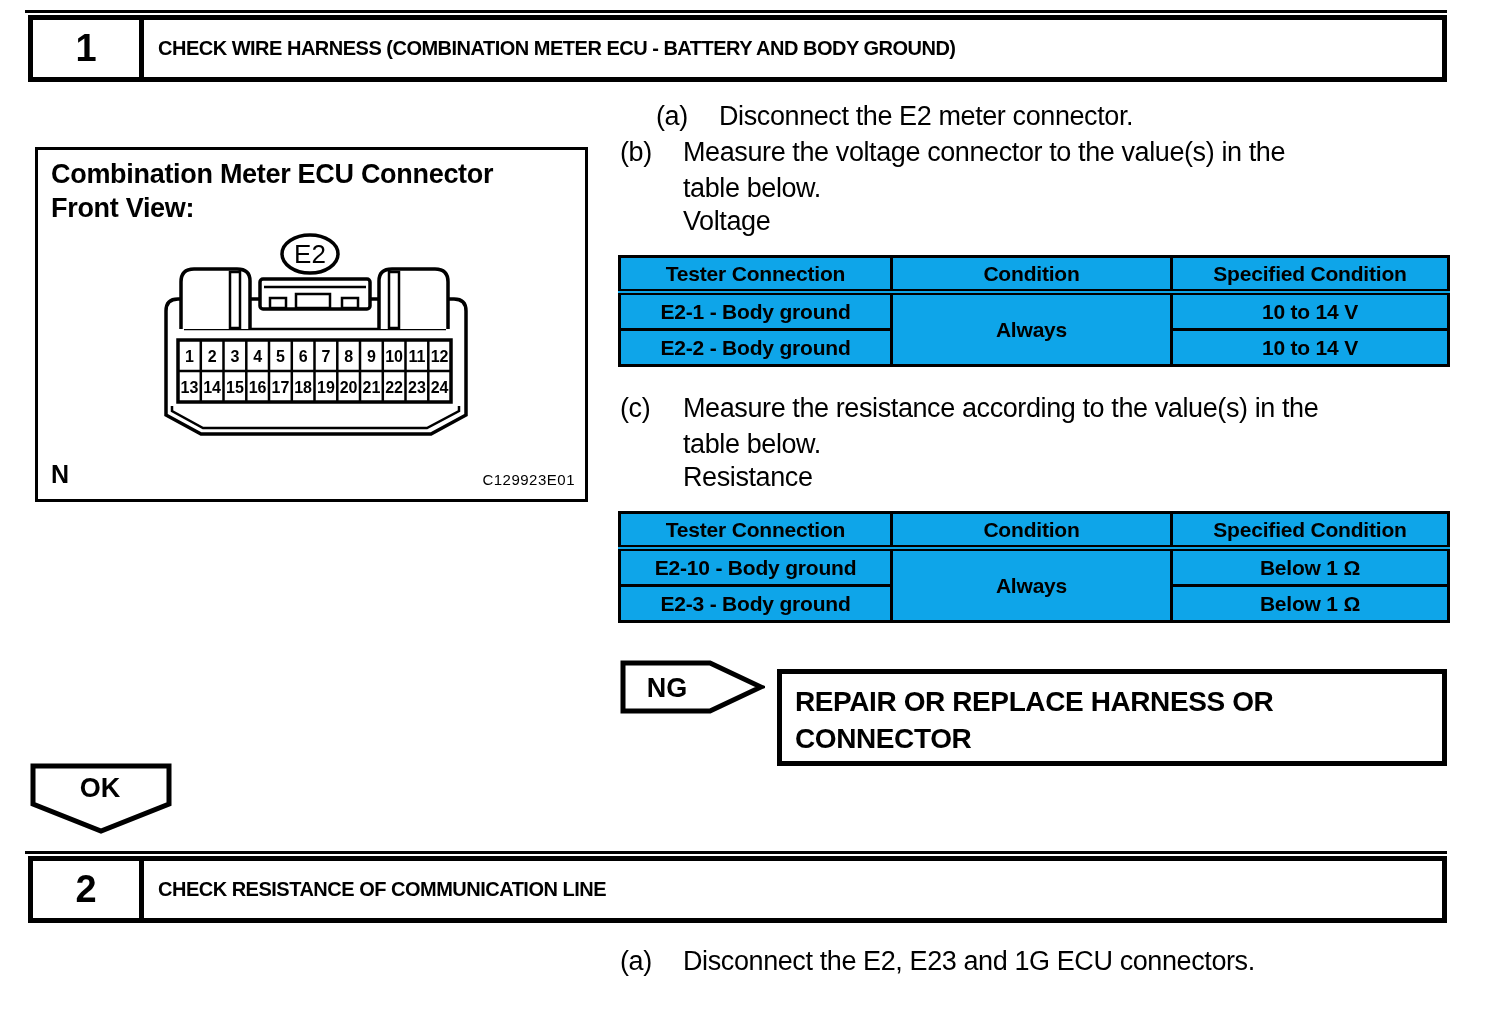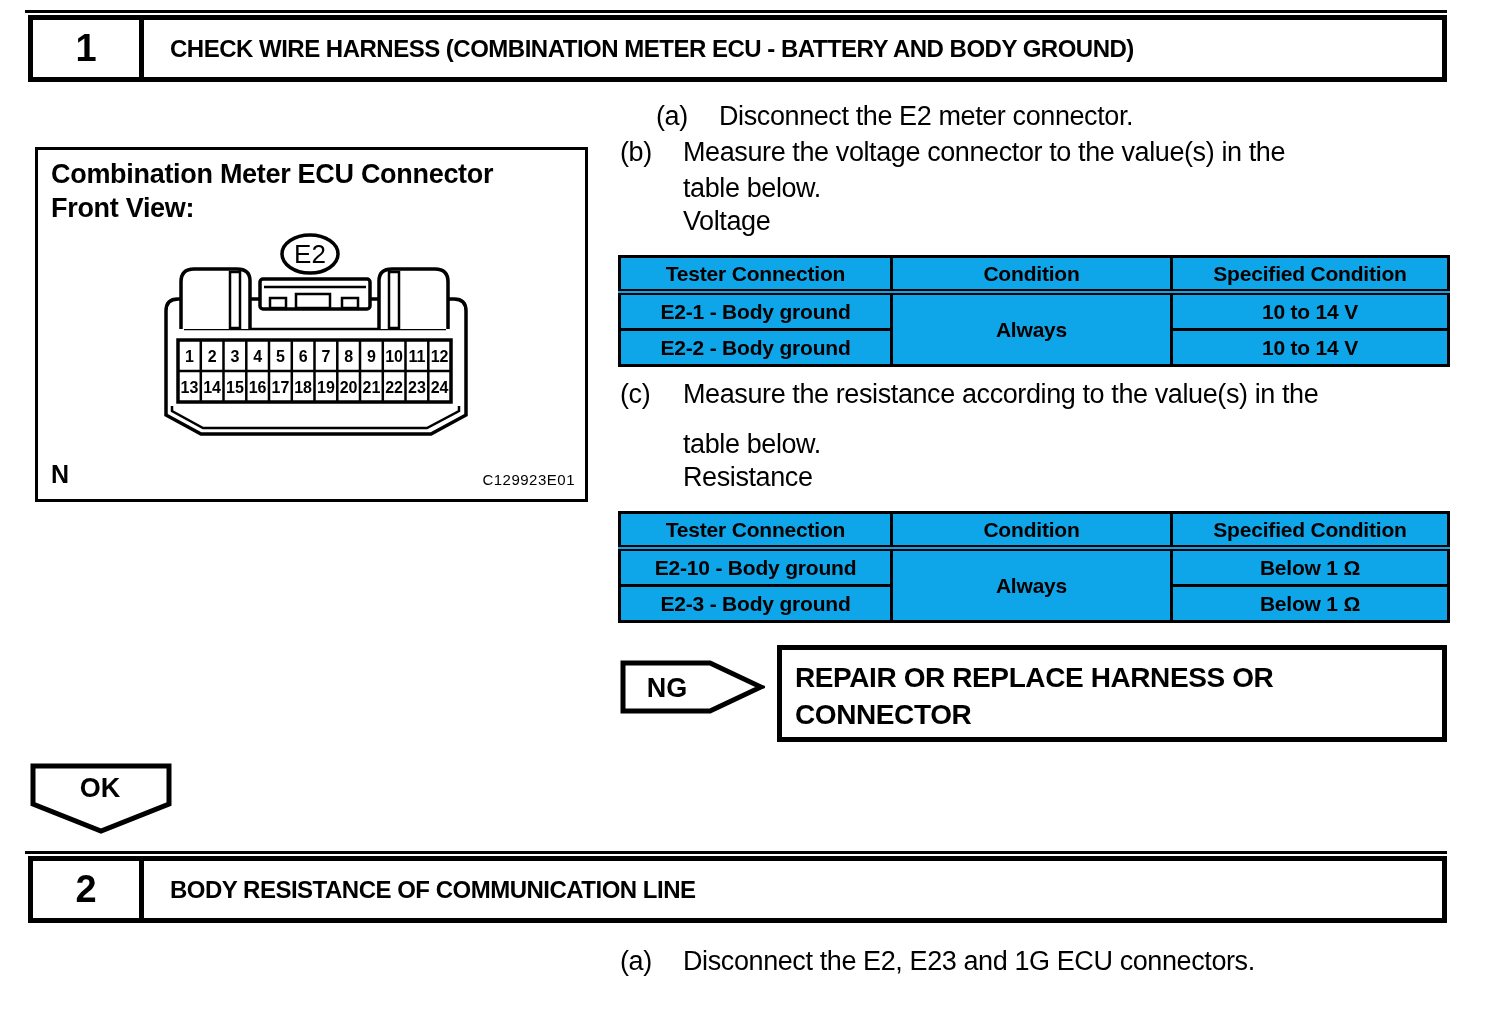--- a/index.html
+++ b/index.html
@@ -16,22 +16,22 @@
     position:absolute;left:28px;width:1419px;height:67px;
     border:5px solid #000;box-sizing:border-box;display:flex;background:#fff;
   }
   .step-box.one{top:15px;}
   .step-box.two{top:856px;}
   .step-num{
     width:106px;border-right:5px solid #000;display:flex;align-items:center;
     justify-content:center;font-size:38px;font-weight:bold;
   }
   .step-title{
-    flex:1;display:flex;align-items:center;padding-left:26px;
-    font-size:24px;font-weight:bold;letter-spacing:-0.5px;white-space:nowrap;
+    flex:1;display:flex;align-items:center;padding-left:14px;
+    font-size:20px;font-weight:bold;letter-spacing:-0.5px;white-space:nowrap;
   }
 
   
   .diagram{
     position:absolute;left:35px;top:147px;width:553px;height:355px;
     border:3px solid #000;box-sizing:border-box;background:#fff;
   }
   .dg-title{position:absolute;left:13px;font-size:27px;font-weight:bold;letter-spacing:-0.3px;white-space:nowrap;}
   .dg-t1{top:9px;}
   .dg-t2{top:43px;}
@@ -61,21 +61,21 @@
     font-size:21px;font-weight:bold;letter-spacing:-0.2px;padding:0;
   }
   .spec-table th{height:31px;border-bottom:6px double #000;}
   .spec-table td{height:33px;}
 
   
   .ng-svg{position:absolute;left:620px;top:660px;}
   .ok-svg{position:absolute;left:30px;top:763px;}
   .flow-label{font:bold 27px "Liberation Sans",sans-serif;text-anchor:middle;fill:#000;}
   .action-box{
-    position:absolute;left:777px;top:645px;width:670px;height:97px;
+    position:absolute;left:777px;top:669px;width:670px;height:97px;
     border:5px solid #000;box-sizing:border-box;padding:9px 0 0 13px;
     font-size:28px;font-weight:bold;line-height:37px;letter-spacing:-0.4px;
   }
 </style>
 </head>
 <body>
 
 <div class="page">
 
   <div class="hrule rule-top"></div>
@@ -173,21 +173,21 @@
         <td rowspan="2">Always</td>
         <td>10 to 14 V</td>
       </tr>
       <tr>
         <td>E2-2 - Body ground</td>
         <td>10 to 14 V</td>
       </tr>
     </tbody>
   </table>
 
-  <div class="instr" style="left:620px;top:379px;">
+  <div class="instr" style="left:620px;top:393px;">
     <span class="lbl">(c)</span><span>Measure the resistance according to the value(s) in the</span>
   </div>
   <div class="instr" style="left:683px;top:429px;">table below.</div>
   <div class="instr subhead" style="left:683px;top:462px;">Resistance</div>
 
   <table class="spec-table resistance">
     <colgroup>
         <col style="width:272px">
         <col style="width:280px">
         <col style="width:277px">
@@ -223,20 +223,20 @@
 
   <svg class="ok-svg" width="142" height="72" viewBox="0 0 142 72">
     <polygon points="3,3 139,3 139,41 71,68 3,41" fill="#fff" stroke="#000" stroke-width="5"></polygon>
     <text class="flow-label" x="70" y="34">OK</text>
   </svg>
 
   <div class="hrule rule-step2"></div>
 
   <div class="step-box two">
     <div class="step-num">2</div>
-    <div class="step-title">BODY RESISTANCE OF COMMUNICATION LINE</div>
+    <div class="step-title">CHECK RESISTANCE OF COMMUNICATION LINE</div>
   </div>
 
   <div class="instr" style="left:620px;top:946px;">
     <span class="lbl">(a)</span><span>Disconnect the E2, E23 and 1G ECU connectors.</span>
   </div>
 
 </div>
 
 </body></html>

